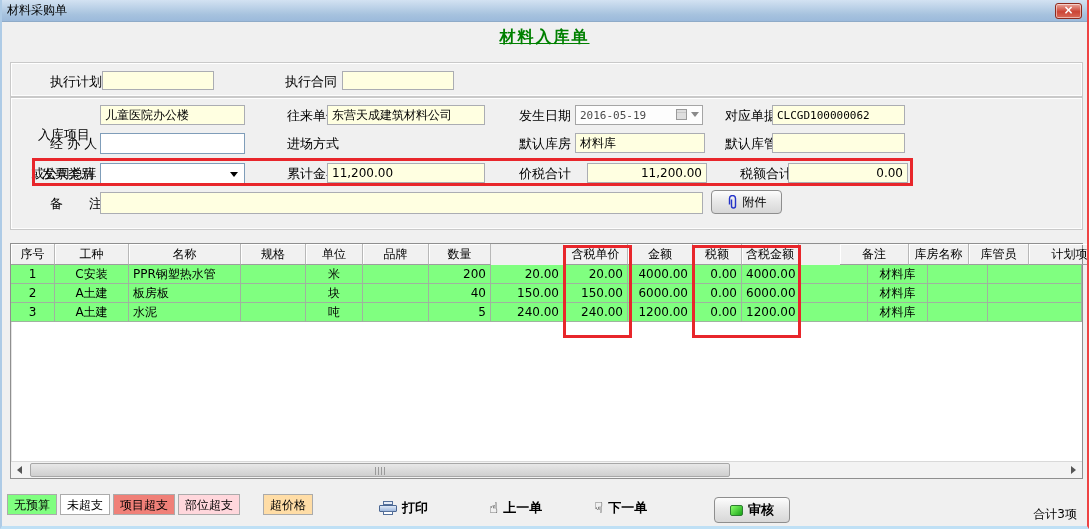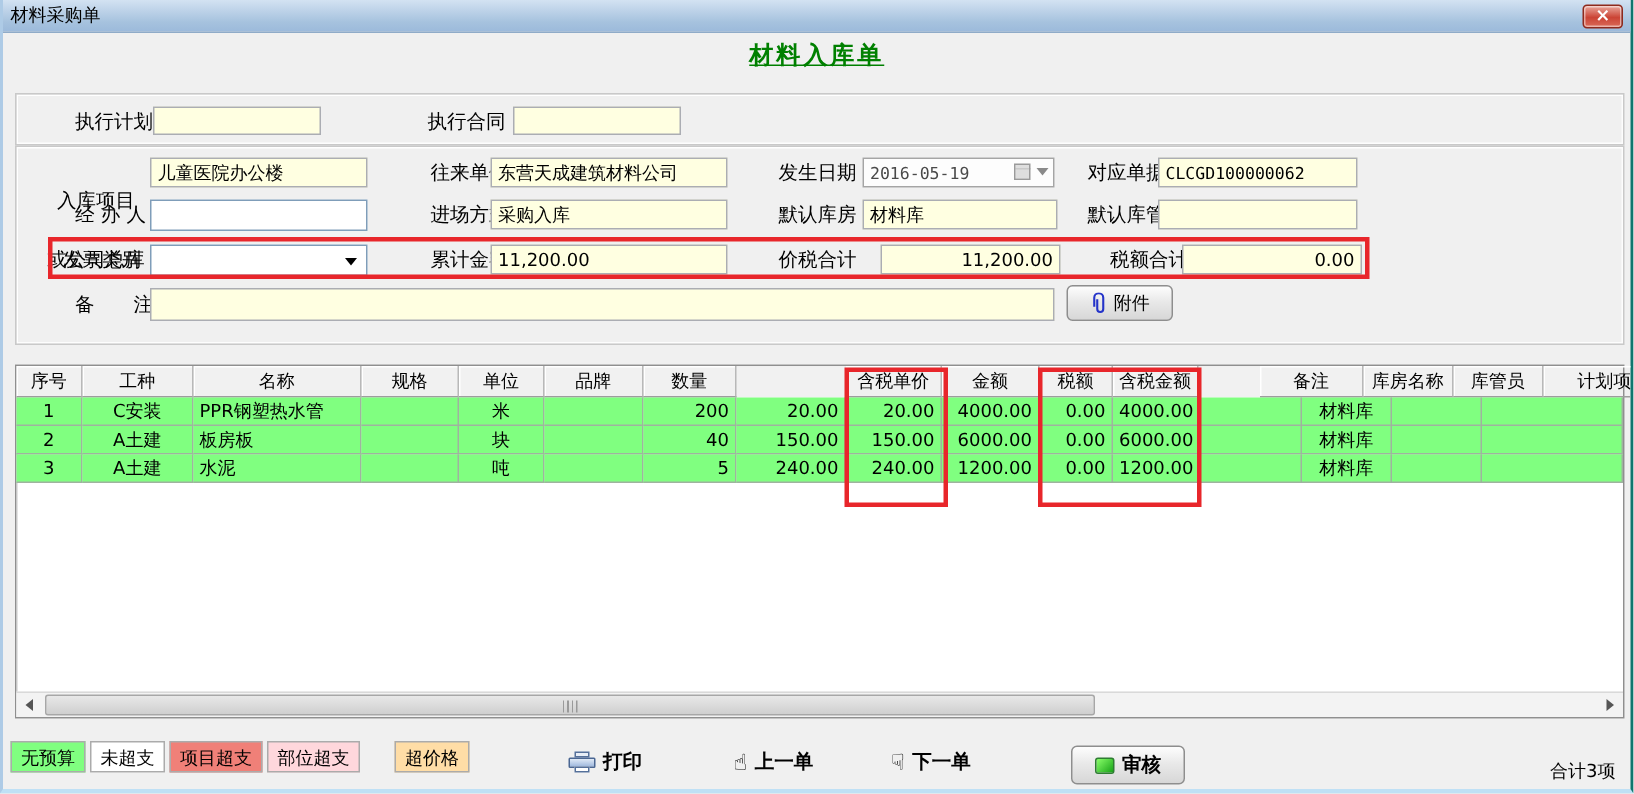--- a/index.html
+++ b/index.html
@@ -1,19 +1,19 @@
 <!DOCTYPE html>
 <html><head>
 <meta charset="utf-8">
 <style>
   * { margin:0; padding:0; box-sizing:border-box; }
   html,body { background:#e8e8e8; }
   body { font-family:"DejaVu Sans","Liberation Sans",sans-serif; font-size:12px; color:#000; }
   #window { position:relative; width:1089px; height:529px; background:#f0f0f0;
-            border-left:2px solid #aecbe6; border-right:2px solid #0f766e; border-bottom:3px solid #bfe0f5; overflow:hidden; }
+            border-left:2px solid #aecbe6; border-right:2px solid #ef4444; border-bottom:3px solid #bfe0f5; overflow:hidden; }
   .titlebar { position:absolute; left:-2px; top:0; width:1089px; height:22px;
               background:linear-gradient(#d3e2f2,#a6c2de 70%,#9cbadb); border-bottom:1px solid #8fabc8;
               display:flex; align-items:center; padding-left:7px; }
   .close-btn { position:absolute; top:3px; right:5px; width:27px; height:16px;
                background:linear-gradient(#eaa79c,#cb4435 55%,#d96a58); border:1px solid #8e2a1d; border-radius:3px;
                color:#fff; font-weight:bold; font-size:12px; line-height:13px; text-align:center;
                box-shadow:inset 0 0 0 1px rgba(255,255,255,.5); cursor:pointer; }
   .heading { position:absolute; top:27px; left:0; width:100%; text-align:center; color:#008000;
              font-size:16px; font-weight:bold; text-decoration:underline; letter-spacing:2px; }
   .groupbox { position:absolute; border:1px solid #c9c9c9; box-shadow:inset 1px 1px 0 #fff, inset -1px -1px 0 #fdfdfd; }
@@ -107,21 +107,20 @@
       <span class="cal-icon"></span>
       <span class="tri-down"></span>
     </span>
   </div>
   <span class="lbl" style="left:723px;top:109px;">对应单据</span>
   <div class="field mono" style="left:770px;top:105px;width:133px;">CLCGD100000062</div>
 
   <span class="lbl" style="left:48px;top:137px;">经 办 人</span>
   <div class="field white-field" style="left:98px;top:133px;width:145px;height:21px;"></div>
   <span class="lbl" style="left:285px;top:137px;">进场方式</span>
-  <div class="field" style="left:325px;top:133px;width:158px;">采购入库</div>
   <span class="lbl" style="left:517px;top:137px;">默认库房</span>
   <div class="field" style="left:573px;top:133px;width:130px;">材料库</div>
   <span class="lbl" style="left:723px;top:137px;">默认库管</span>
   <div class="field" style="left:770px;top:133px;width:133px;"></div>
 
   <div class="hl-box" style="left: 30px; top: 158px; width: 881px; height: 28px; border-color: rgb(232, 38, 43);"></div>
   <span class="lbl" style="left:40px;top:167px;">发票类别</span>
   <div class="field white-field" style="left:98px;top:163px;width:145px;height:21px;">
     <span></span>
     <span class="combo-arrow"></span>

